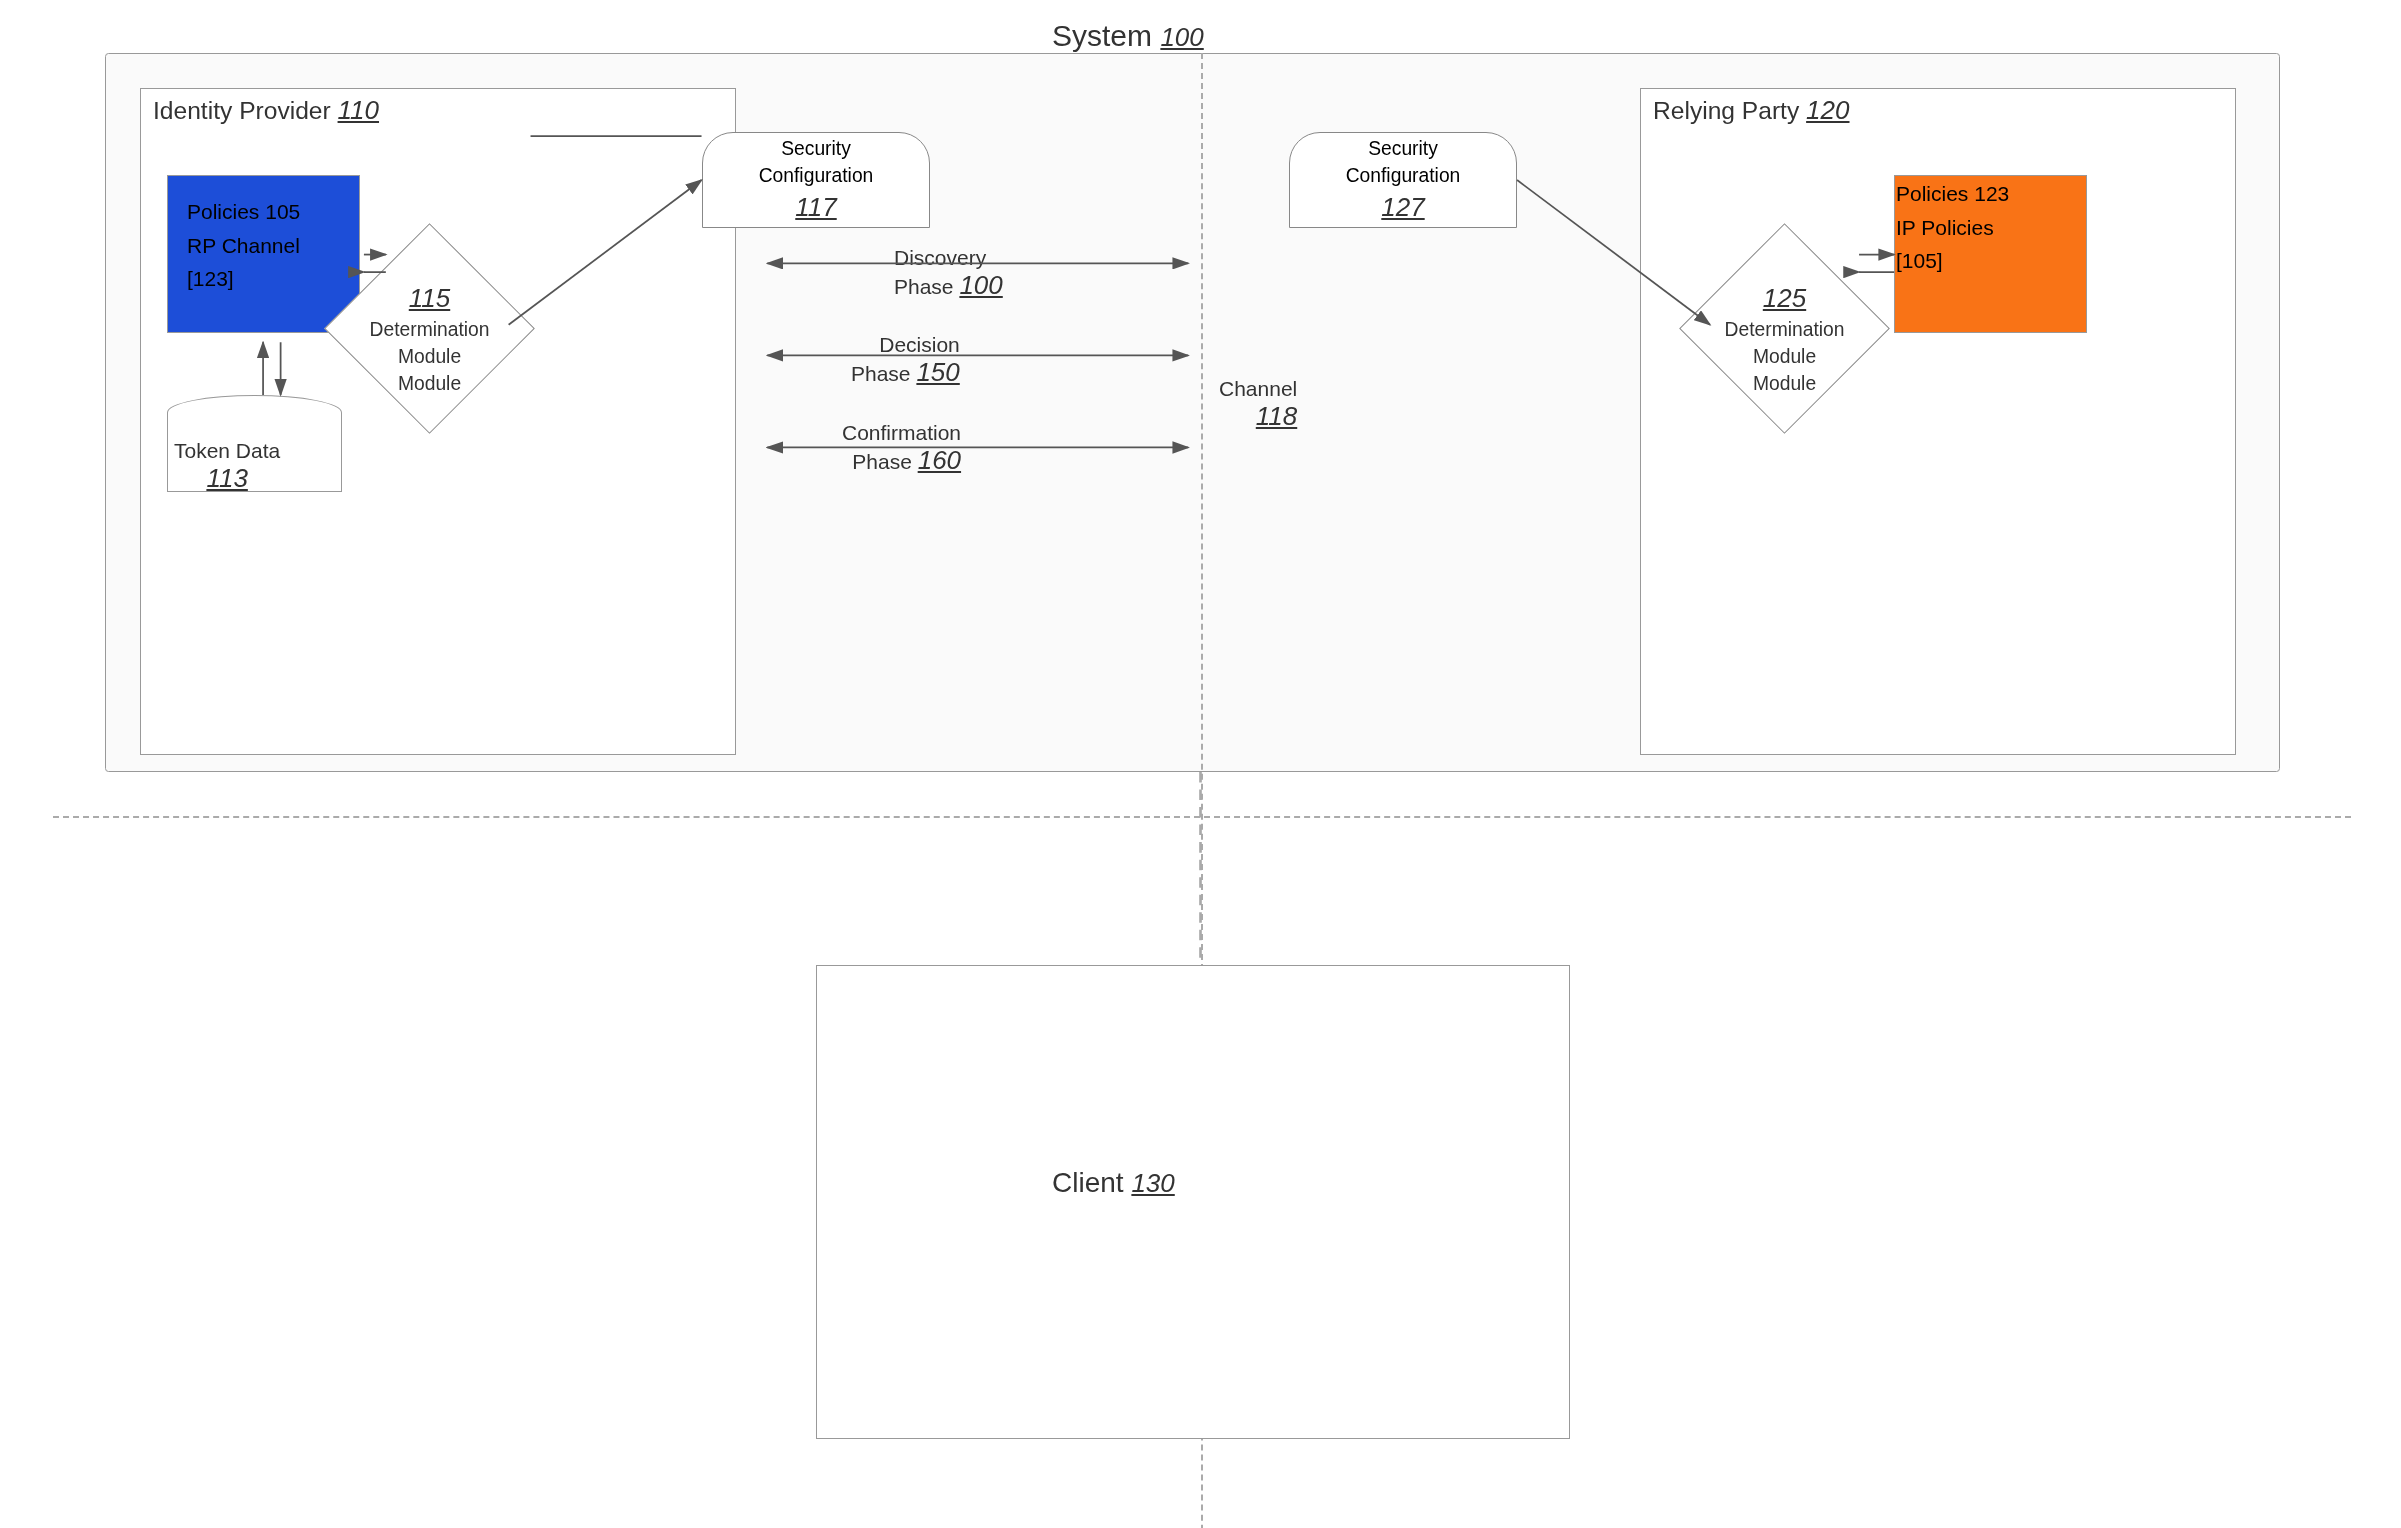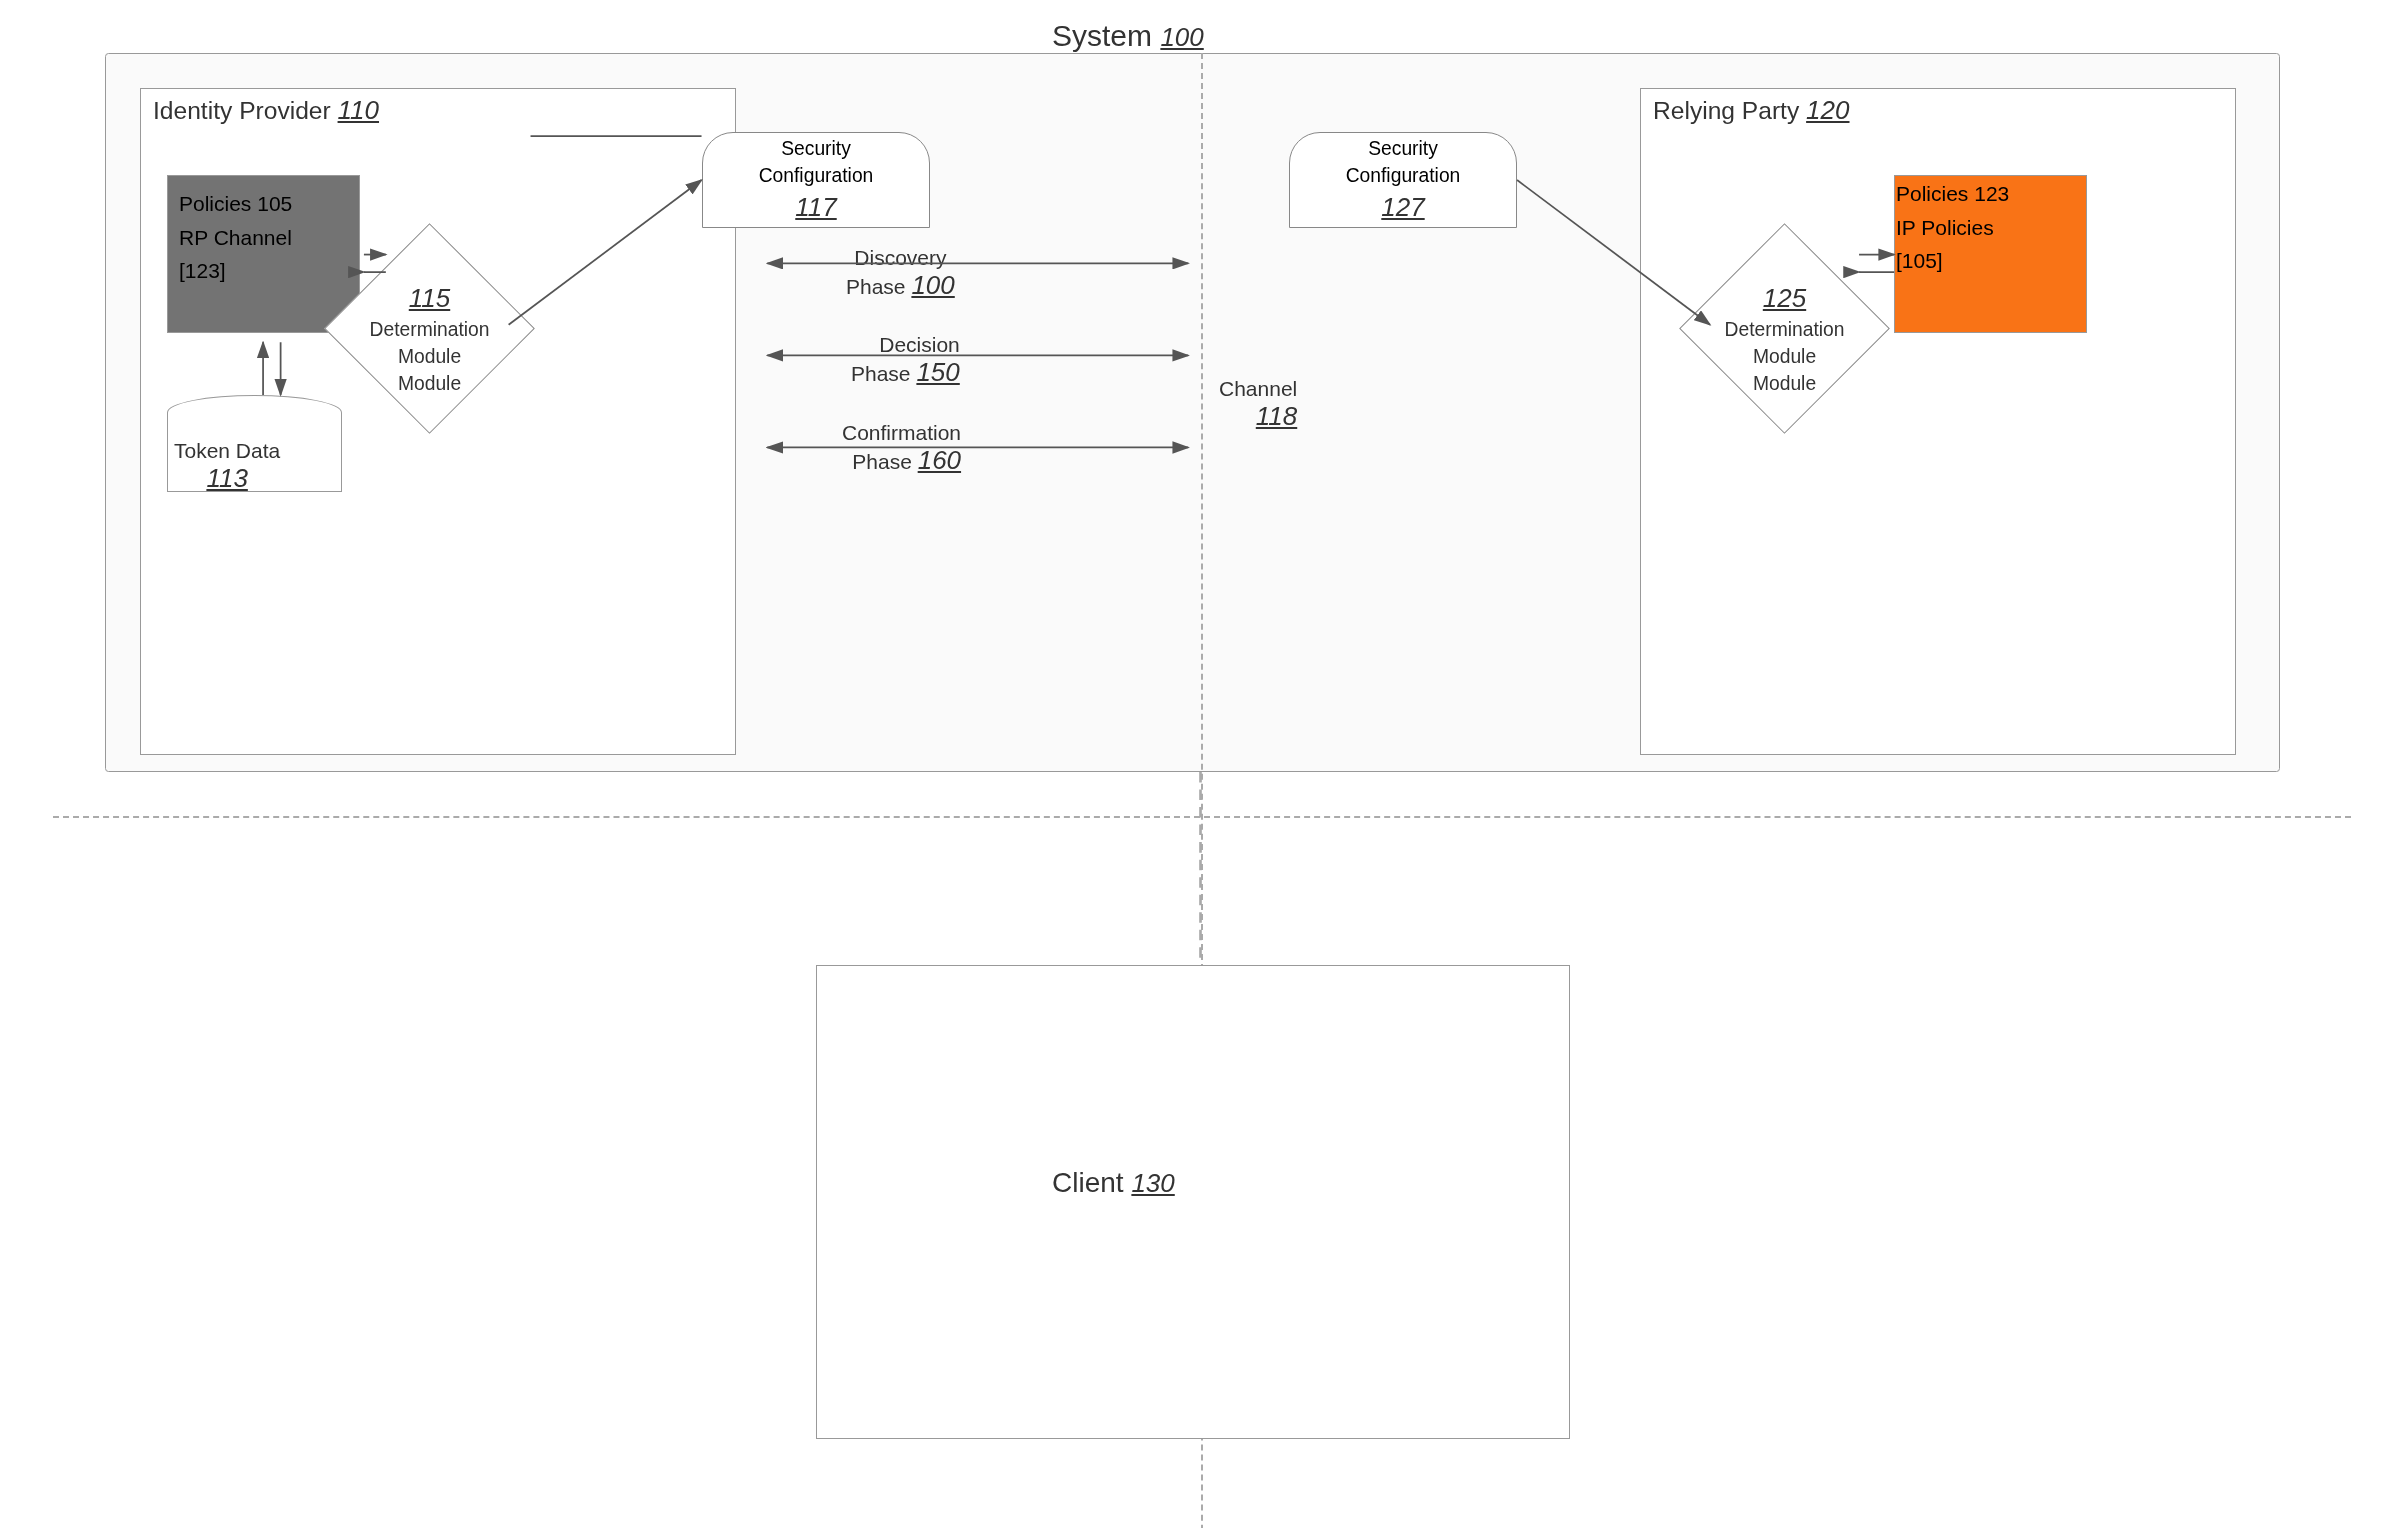--- a/index.html
+++ b/index.html
@@ -71,22 +71,22 @@
       color: #333;
     }
     
     .policies-idp {
       position: absolute;
       top: 175px;
       left: 167px;
       width: 193px;
       height: 158px;
       border: 1.8px solid #999;
-      background: #737373;
-      padding: 11px;
+      background: #1d4ed8;
+      padding: 19px;
     }
     
     .token-data {
       position: absolute;
       top: 395px;
       left: 167px;
       width: 175px;
       height: 114px;
     }
     .cylinder-body {
@@ -256,21 +256,21 @@
 
   <div style="position:absolute; top:175px; left:1894px; width:193px; height:158px;
               border:1.8px solid #999; background:#f97316; padding:1px;">
     <div style="font-size:21px; line-height:1.6;">
       <div>Policies 123</div>
       <div>IP Policies</div>
       <div>[105]</div>
     </div>
   </div>
 
-  <div class="text-el" style="top:246px; left:846px; font-size:21px; text-align:center;">
+  <div class="text-el" style="top:246px; left:894px; font-size:21px; text-align:left;">
     <span>Discovery</span><br>
     <span>Phase</span>&nbsp;<span class="underline label-text">100</span>
   </div>
 
   <div class="text-el" style="top:333px; left:851px; font-size:21px; text-align:right;">
     <span>Decision</span><br>
     <span>Phase</span>&nbsp;<span class="underline label-text">150</span>
   </div>
 
   <div class="text-el" style="top:421px; left:842px; font-size:21px; text-align:right;">

